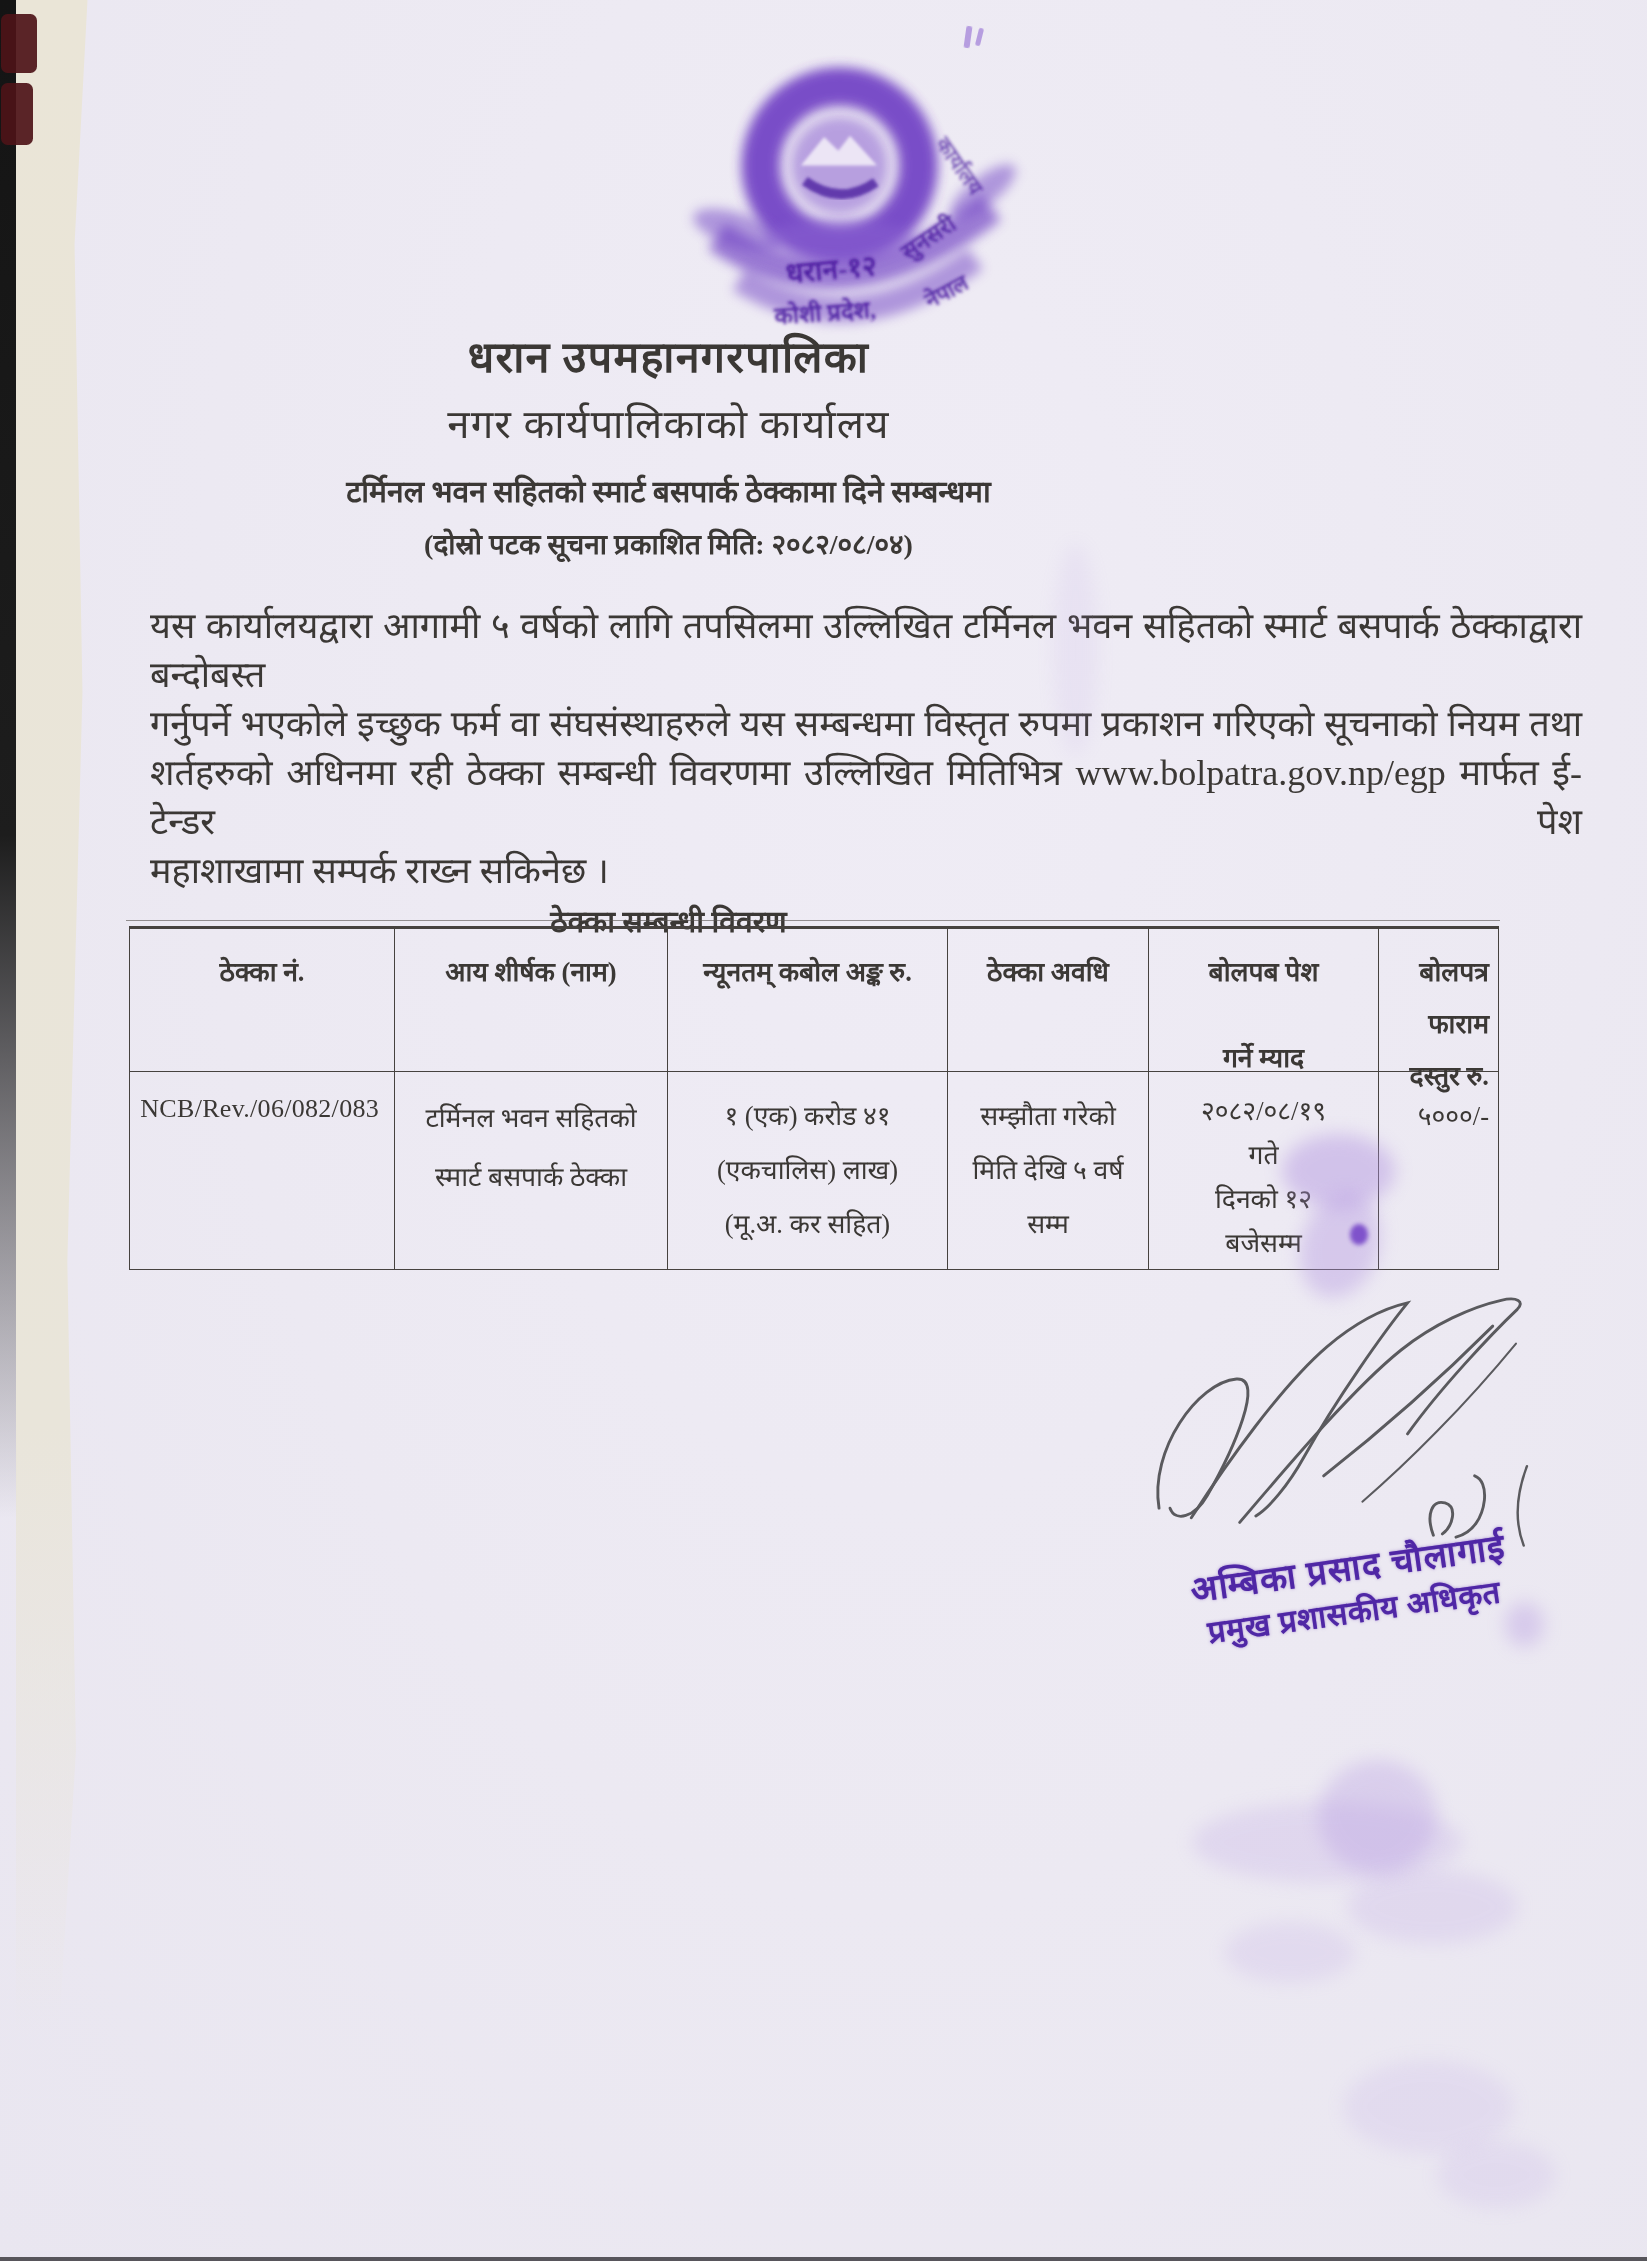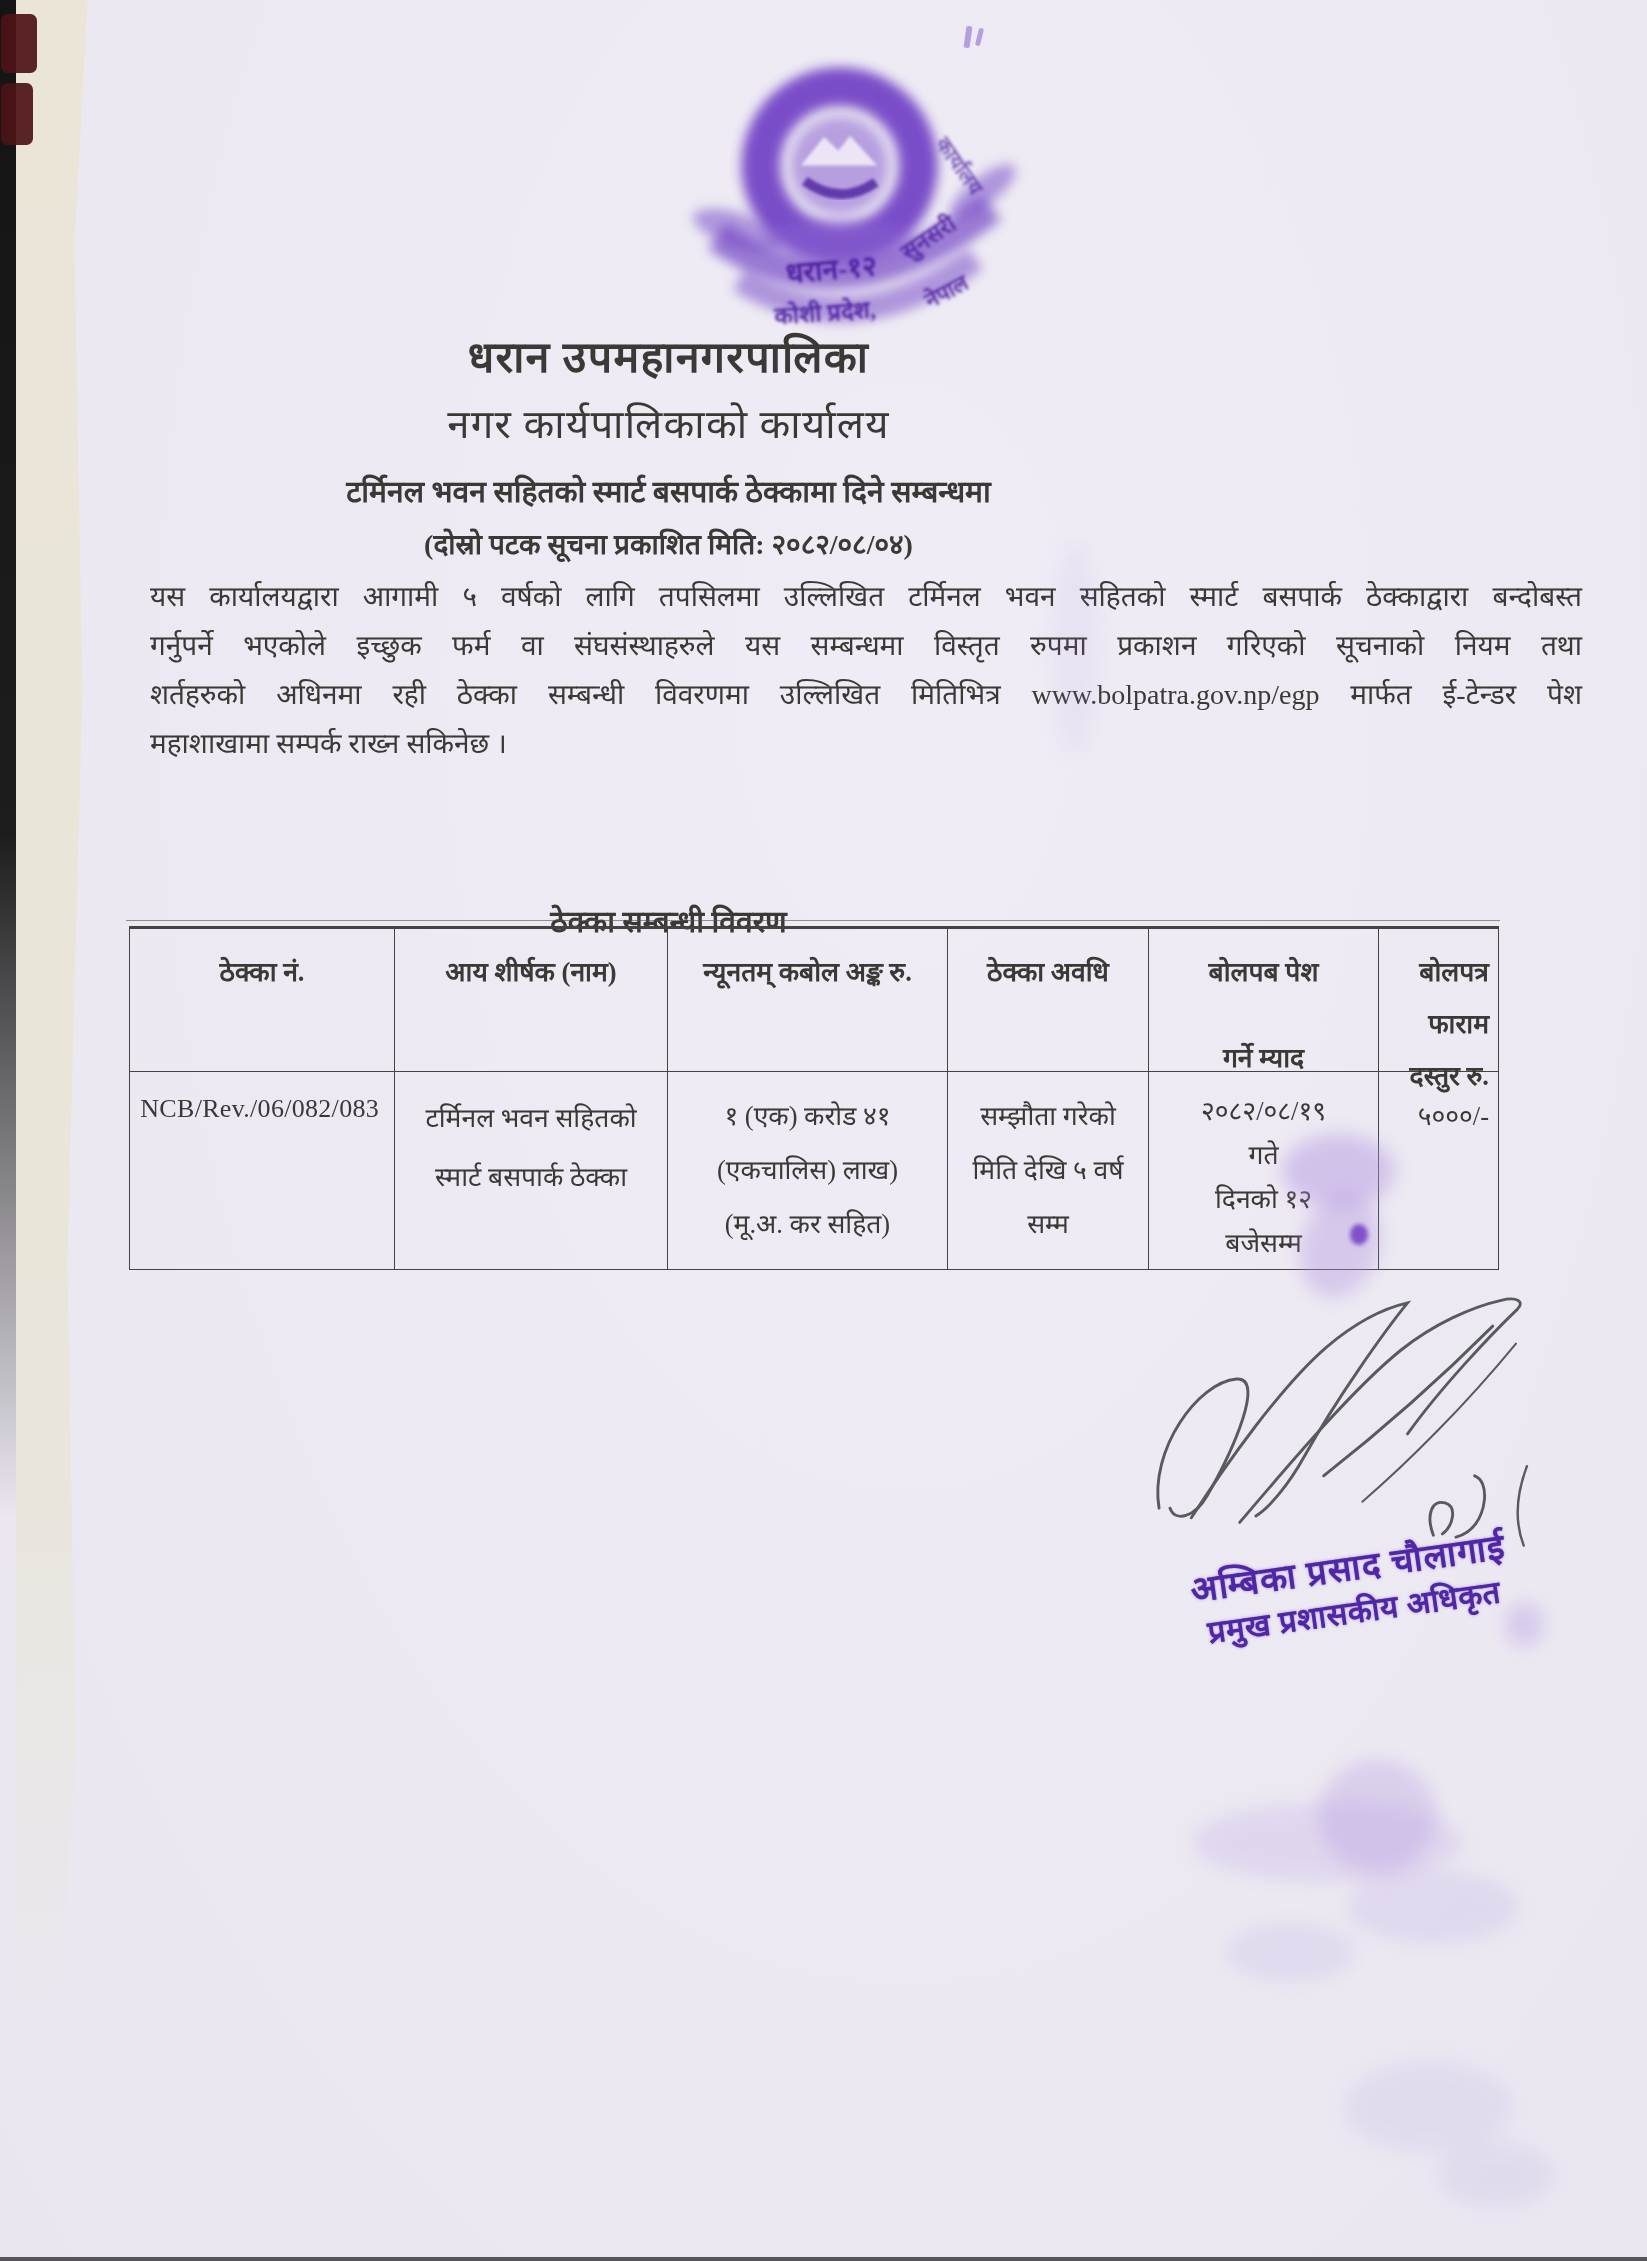--- a/index.html
+++ b/index.html
@@ -16,21 +16,21 @@
     clip-path:polygon(0 0,100% 0,82% 12%,93% 34%,72% 62%,84% 86%,60% 100%,0 100%);}
   .corner-blob{position:absolute;background:#4d1318;border-radius:6.5px;opacity:.92;}
   .edge-bottom{position:absolute;left:0;bottom:0;width:100%;height:4.5px;background:#26242a;opacity:.75;}
 
   .center-text{position:absolute;left:0;width:1337px;text-align:center;}
   .t-org{top:326px;font-size:43px;font-weight:bold;letter-spacing:1.3px;}
   .t-office{top:395px;font-size:40px;font-weight:normal;letter-spacing:1.3px;}
   .t-subject{top:470px;font-size:30px;font-weight:bold;}
   .t-pub{top:524px;font-size:28px;font-weight:bold;}
 
-  .body-text{position:absolute;left:150px;top:572px;width:1432px;font-size:28px;}
+  .body-text{position:absolute;left:150px;top:602px;width:1432px;font-size:36px;}
   .body-line{line-height:49px;text-align:justify;text-align-last:justify;white-space:normal;}
   .body-line.last{text-align-last:left;}
 
   .table-title{top:900px;font-size:30px;font-weight:bold;text-underline-offset:6.5px;}
 
   .tender-table{
     position:absolute;left:129px;top:926px;width:1368px;
     display:grid;grid-template-columns:265px 273px 280px 201px 230px 119px;
     border:1.9px solid #46423f;border-top-width:3.2px;font-size:26.5px;
   }

